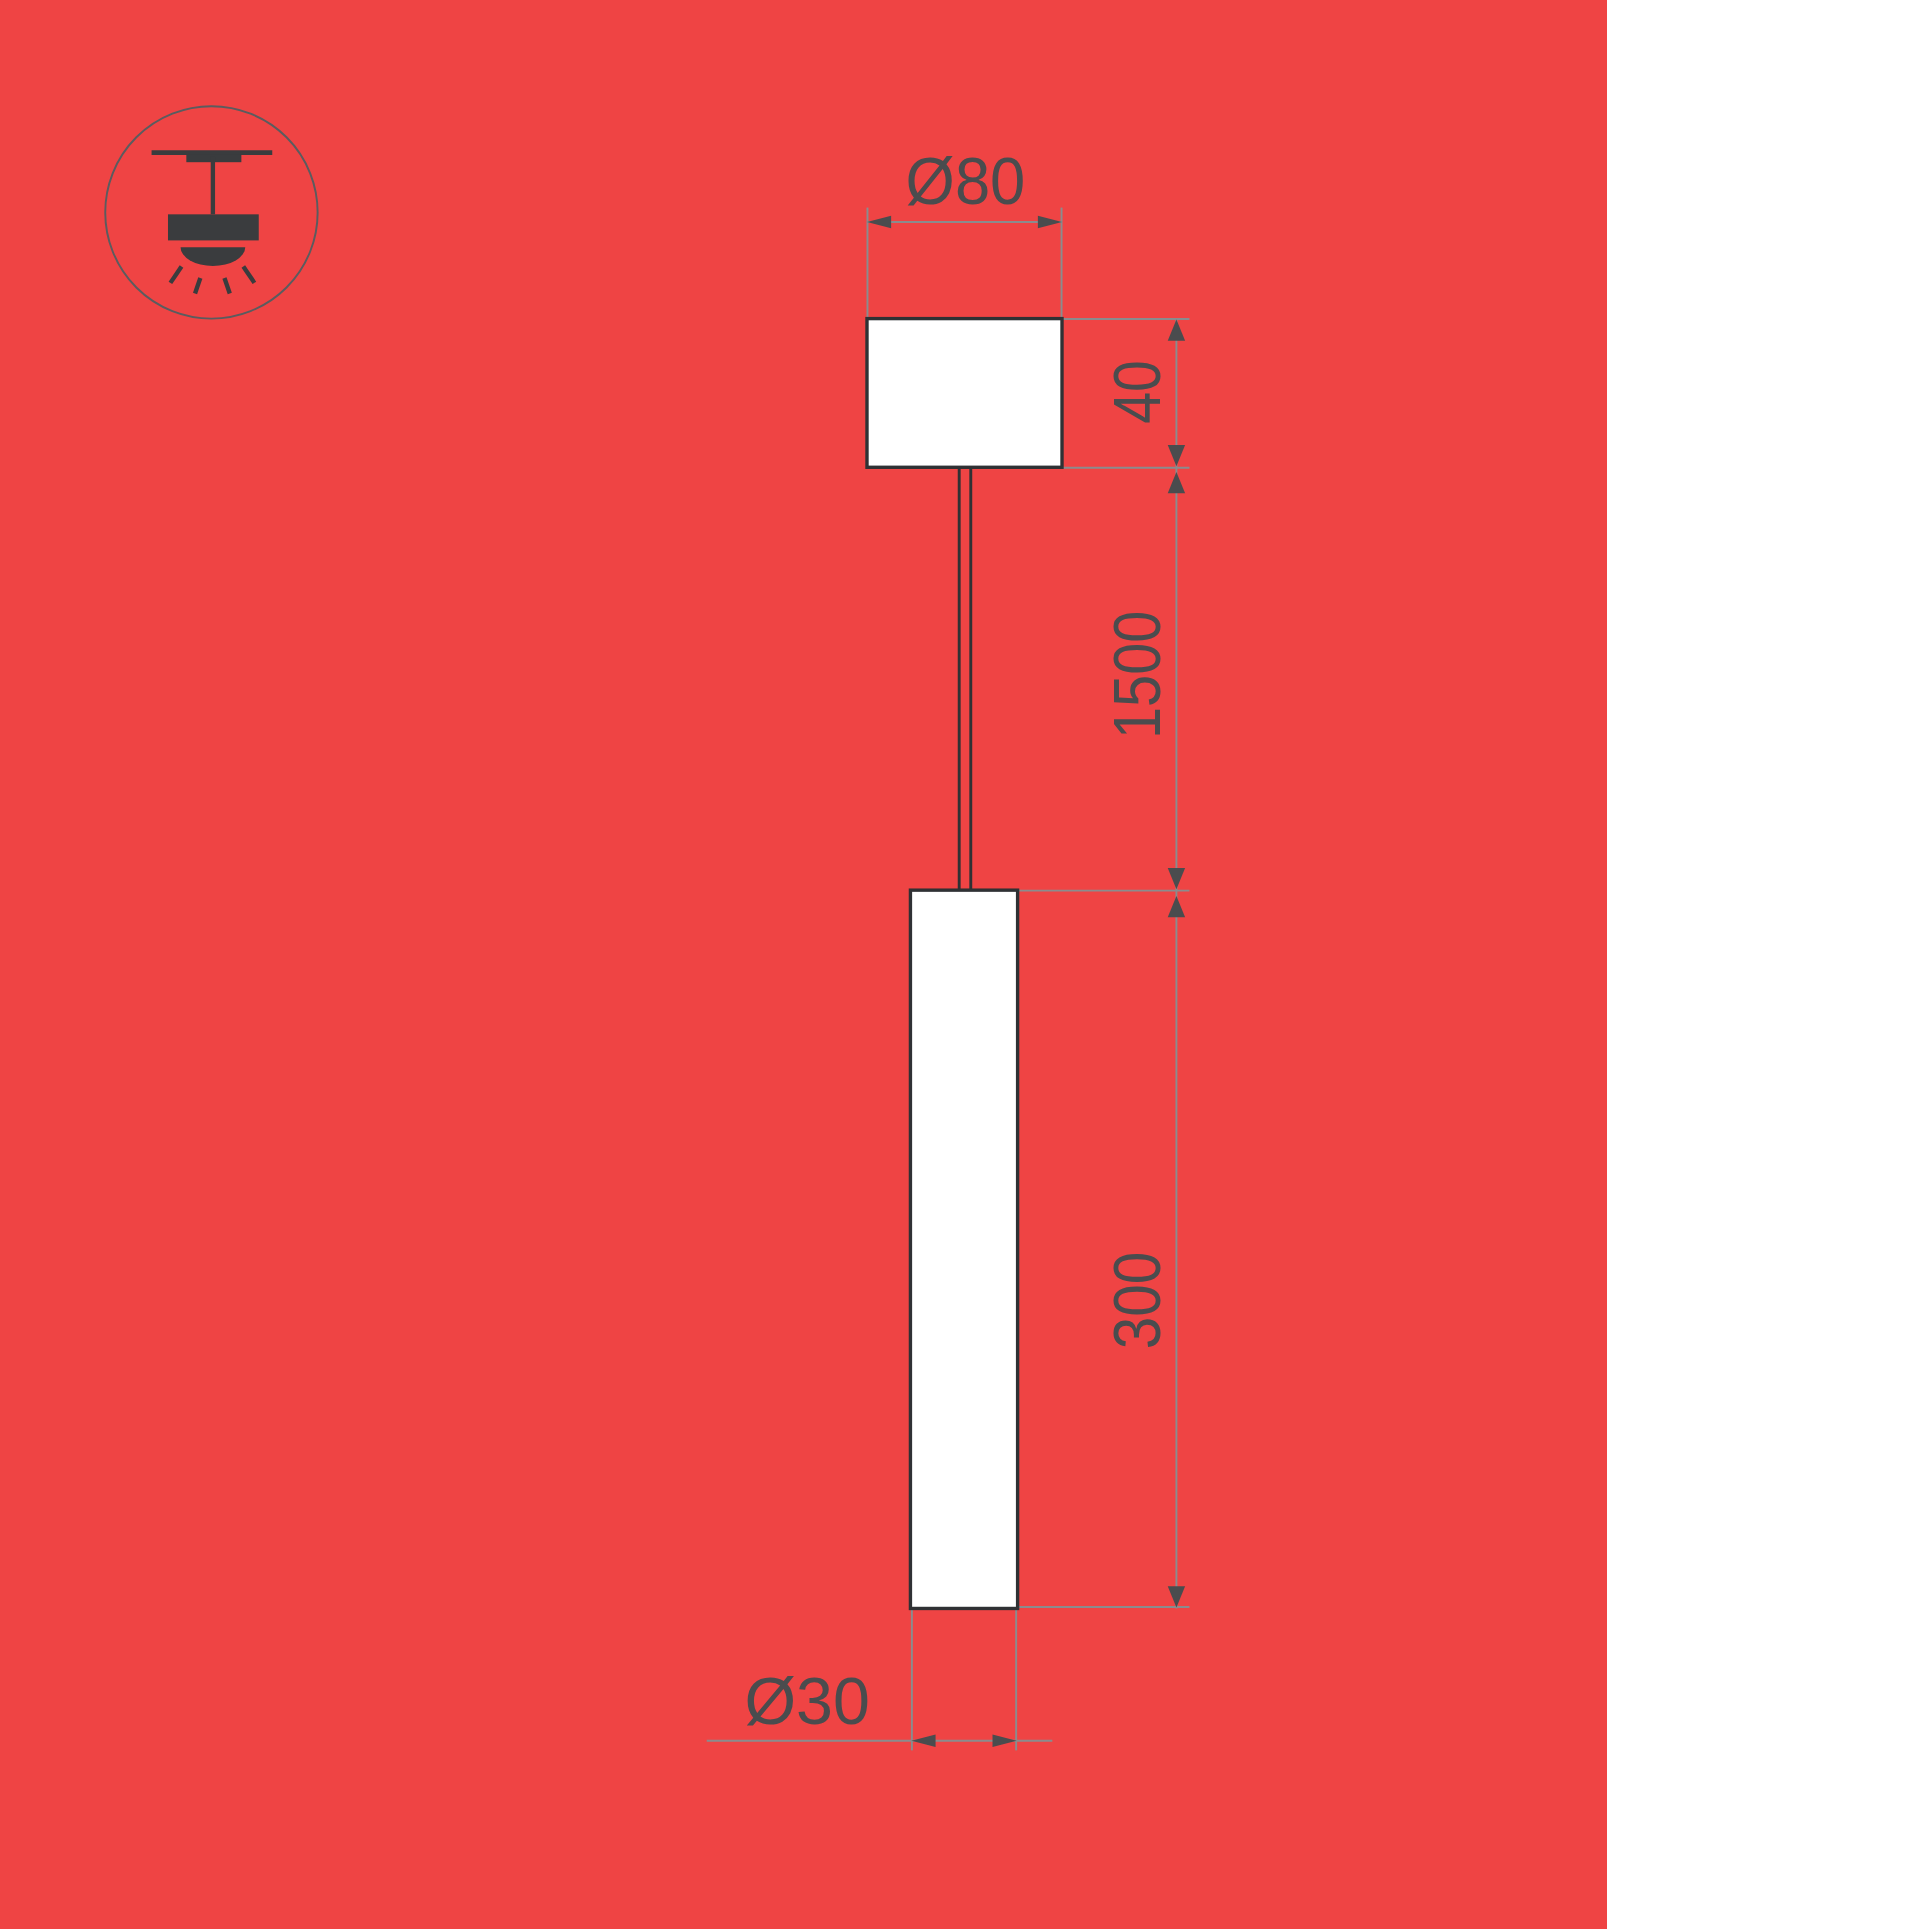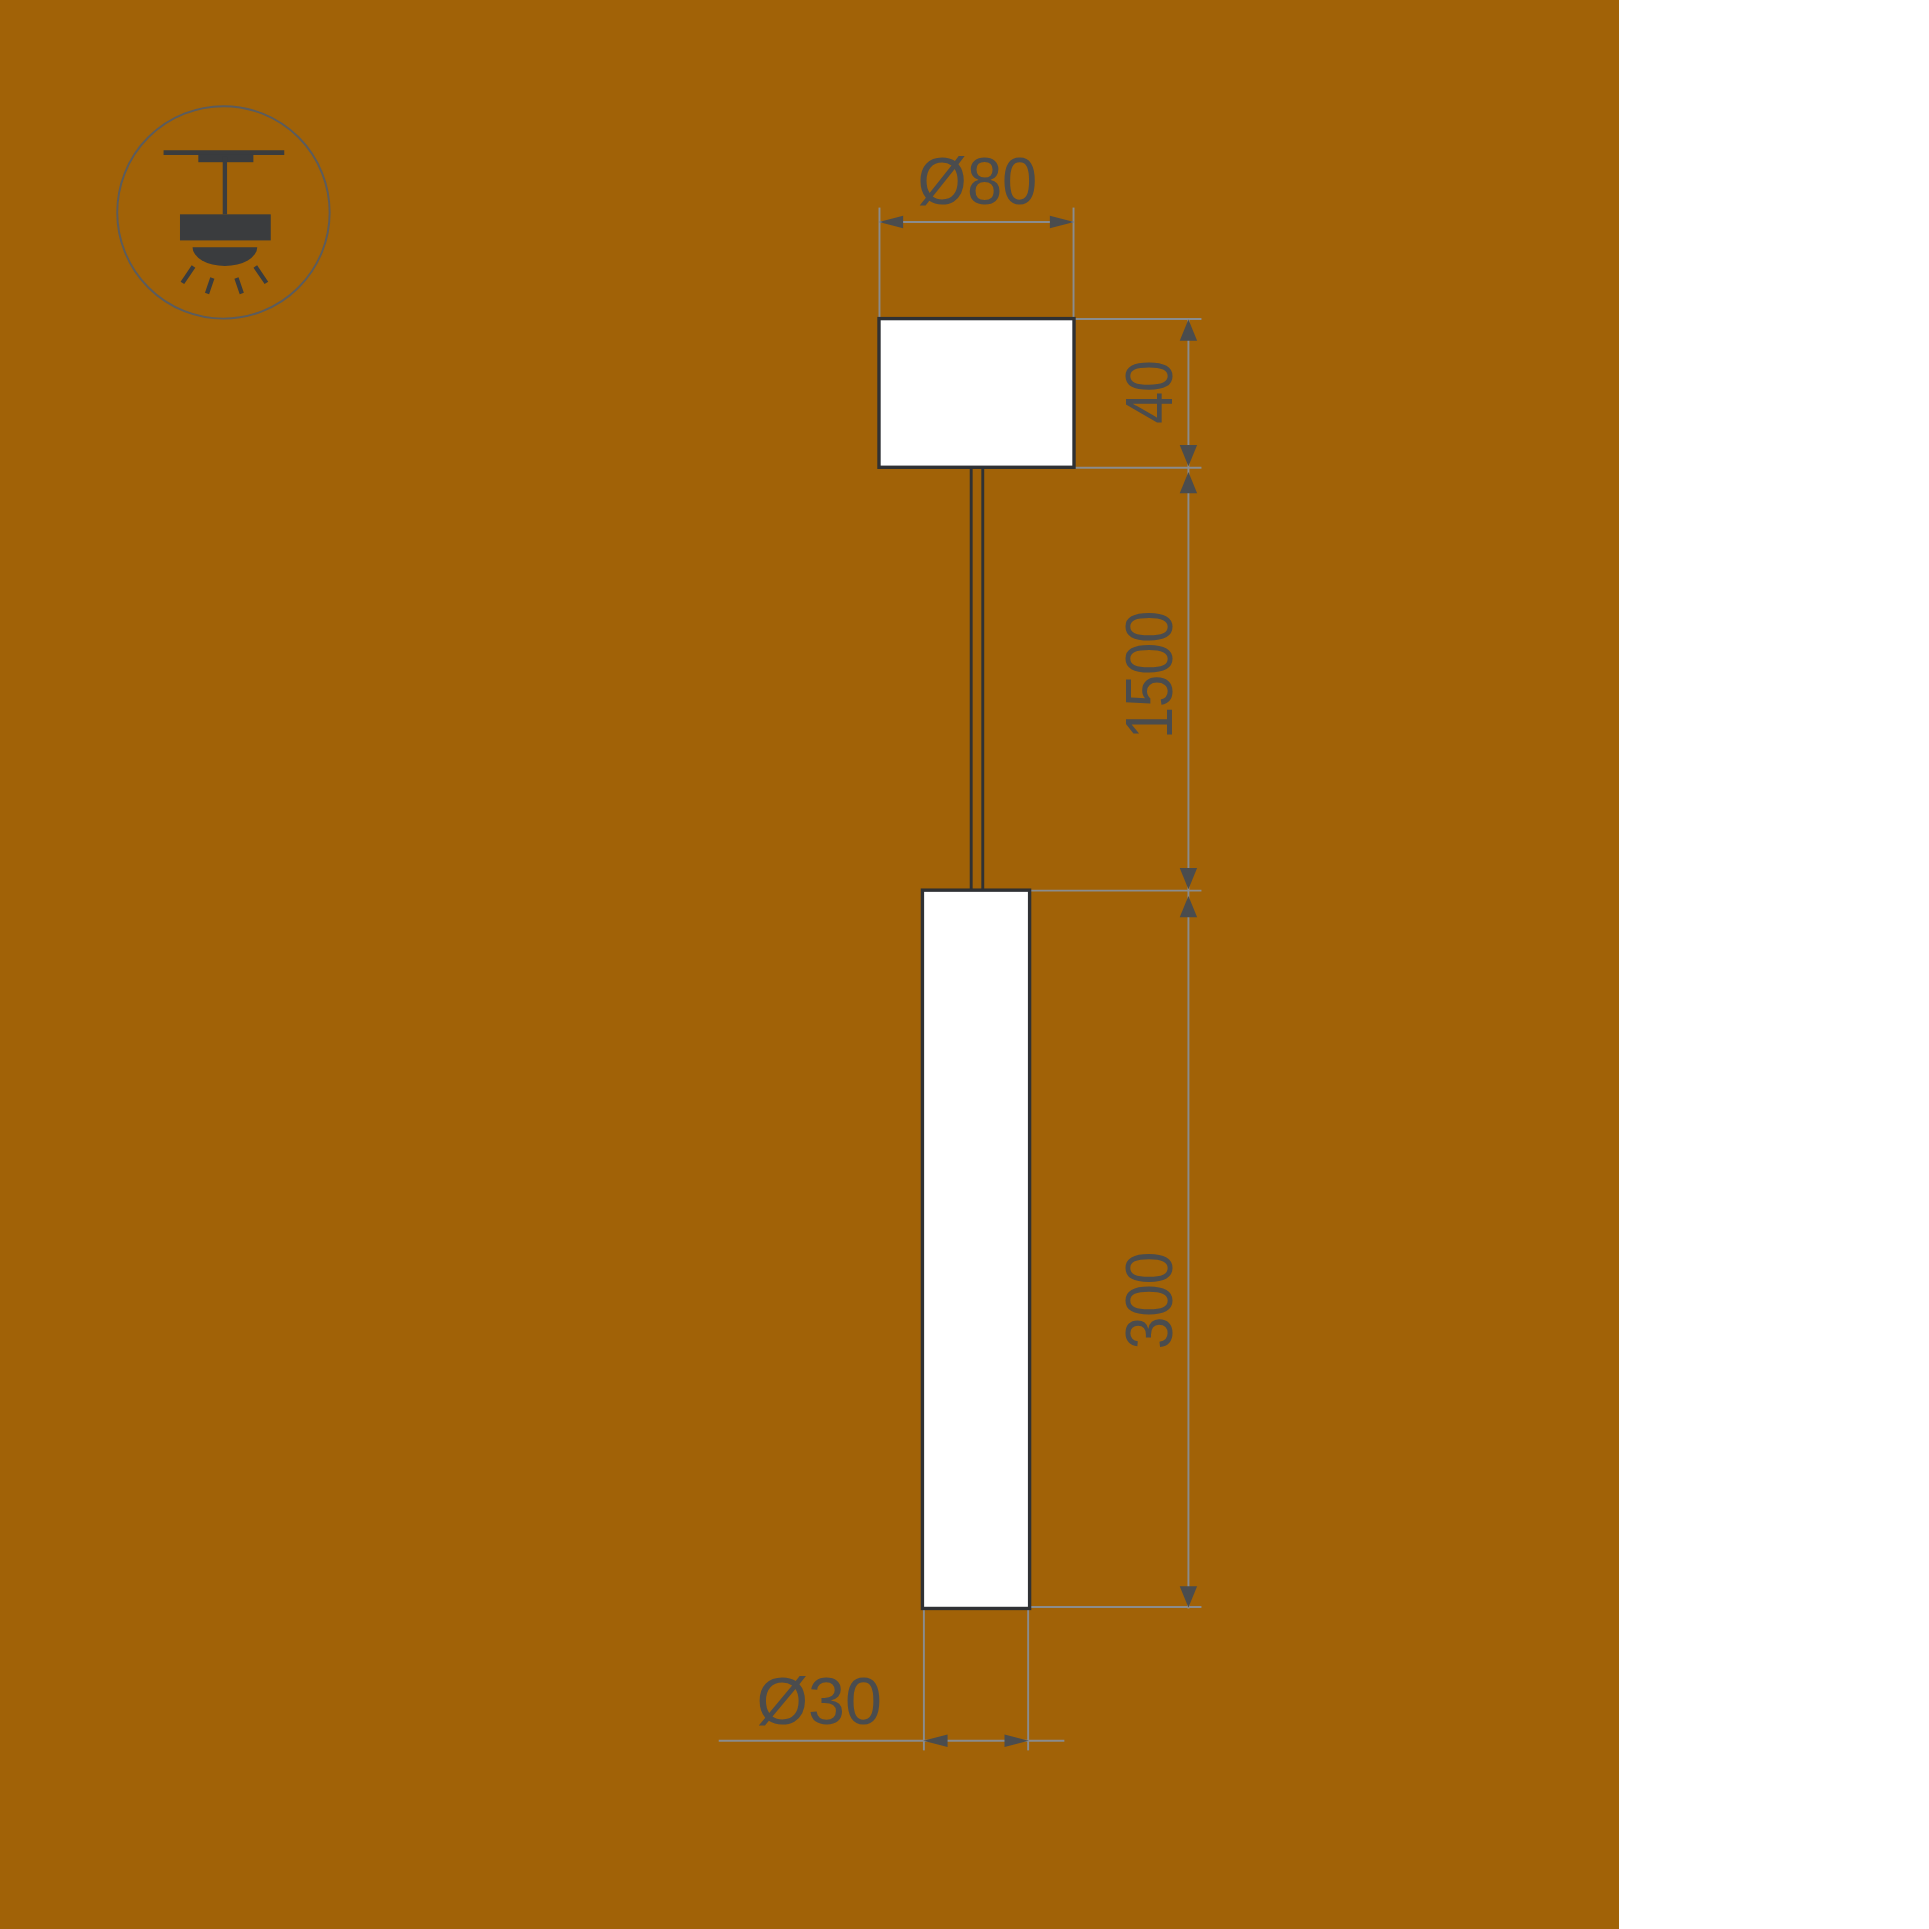--- a/index.html
+++ b/index.html
@@ -4,23 +4,22 @@
 <style>
   html, body {
     margin: 0;
     padding: 0;
     background: #ffffff;
   }
   #canvas {
     position: relative;
     width: 1607px;
     height: 1929px;
-    background: #a16207;
+    background: #ef4444;
     overflow: hidden;
-    padding-left: 12px;
   }
   svg { display: block; }
   .dim-label {
     font-family: "Liberation Sans", sans-serif;
     font-size: 70px;
     font-weight: 400;
     fill: #4a4c4e;
   }
 </style>
 </head>

